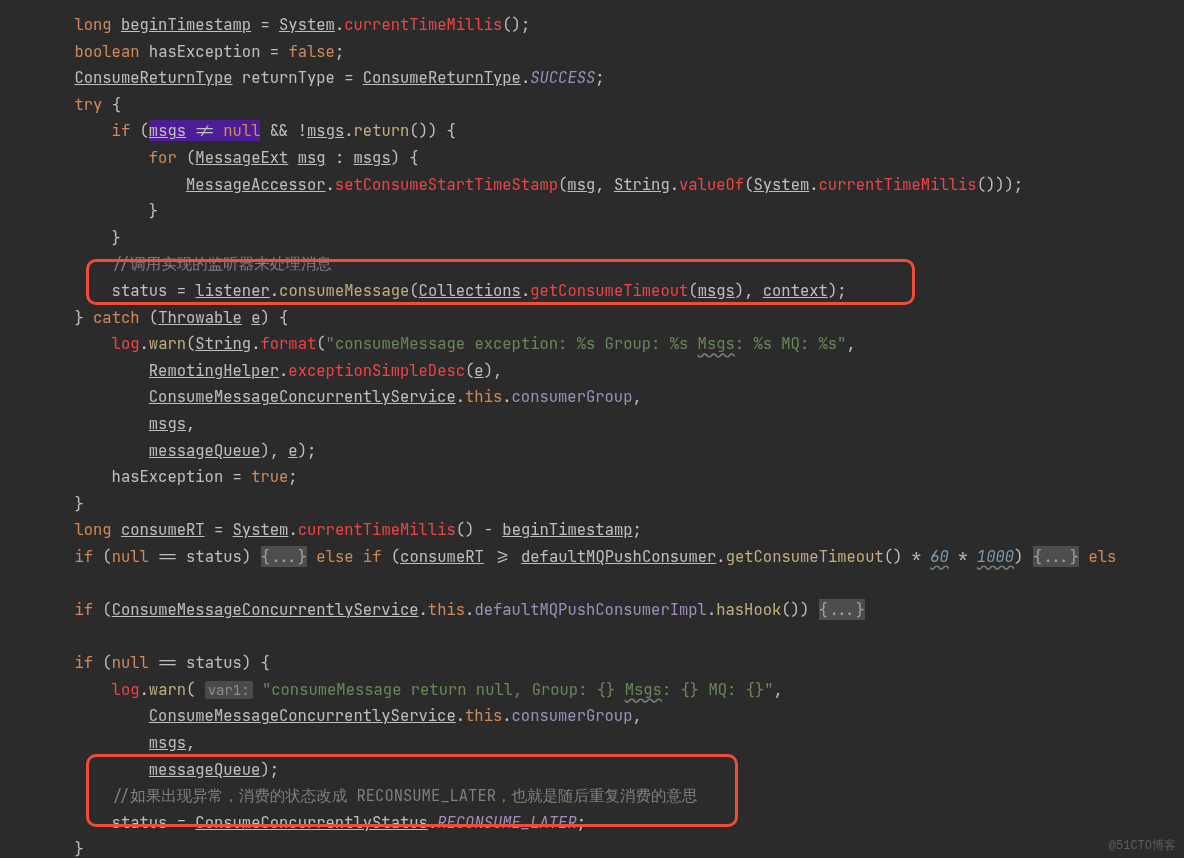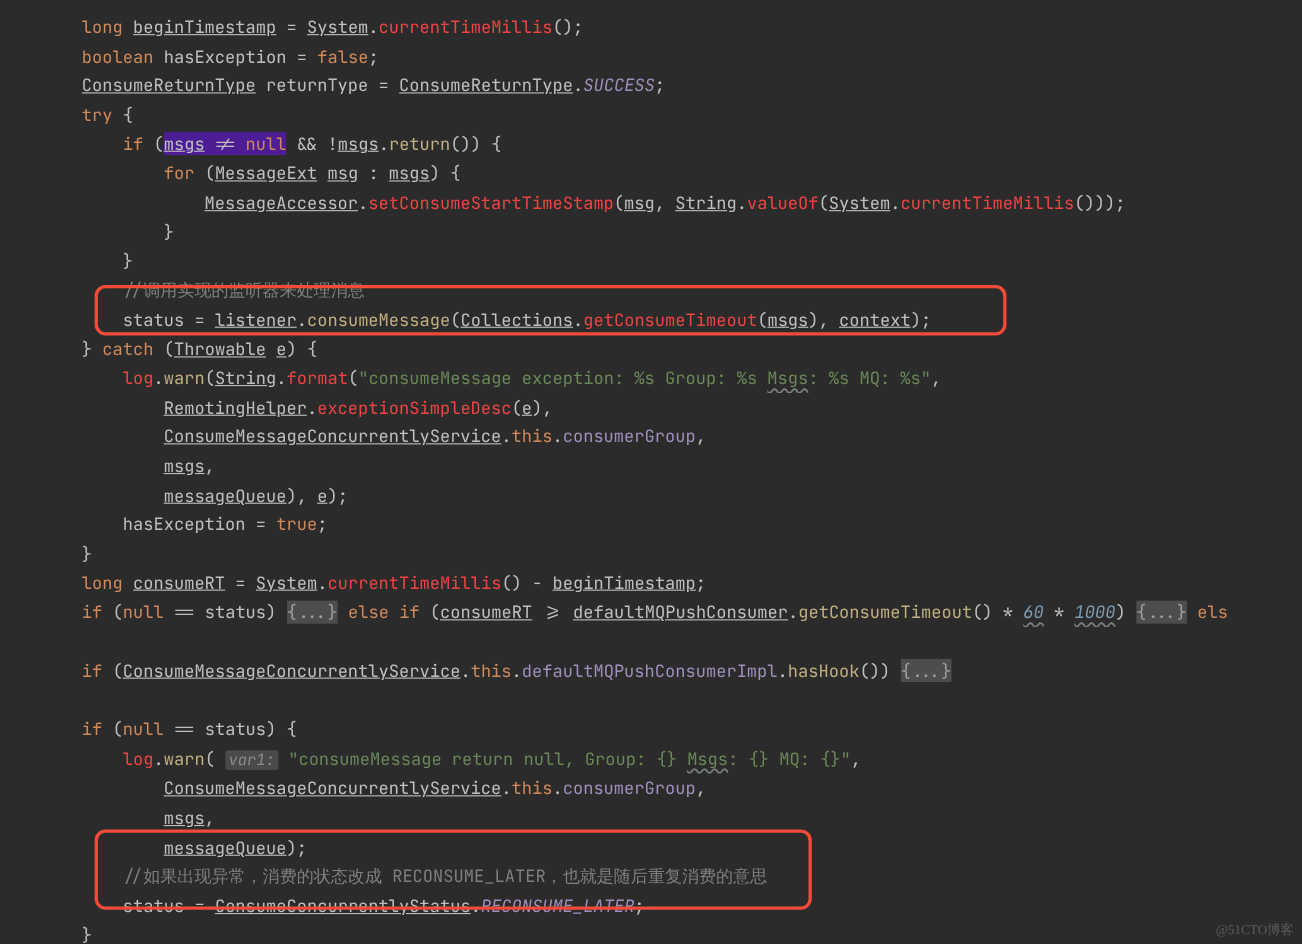--- a/index.html
+++ b/index.html
@@ -26,27 +26,27 @@
   .call { color: #c1af82; } 
   .mstatic { color: #ef4444; } 
   .str  { color: #6a8759; } 
   .cst  { color: #a08fbb; font-style: italic; } 
   .cmt  { color: #7f7f7f; }
   .num  { color: #7f9bb0; font-style: italic; }
   .under{ text-decoration-thickness: 1px; text-underline-offset: 3px; }
   .wavy { text-decoration: underline wavy #79827b; text-underline-offset: 3px; }
   .hl   { background: #4c1d95; }
   .fold { background:#4d4d4d; color:#a0a0a0; }
-  .hint { background:#4a4a4a; color:#8c8c8c; padding:0 3px; border-radius:2px; font-size:14px;font-style:italic;}
+  .hint { background:#4a4a4a; color:#8c8c8c; padding:0 3px; border-radius:2px; font-size:14px;}
   .watermark {
     position: absolute;
     bottom: 4px;
     right: 8px;
     color: #777;
-    font-family: Liberation Serif, serif;
+    font-family: Liberation Mono, monospace;
     font-size: 12px;
     opacity: 0.65;
     pointer-events: none;
   }
   .redbox {
     position: absolute;
     border: 3px solid #f24b3a;
     border-radius: 10px;
     pointer-events: none;
   }

